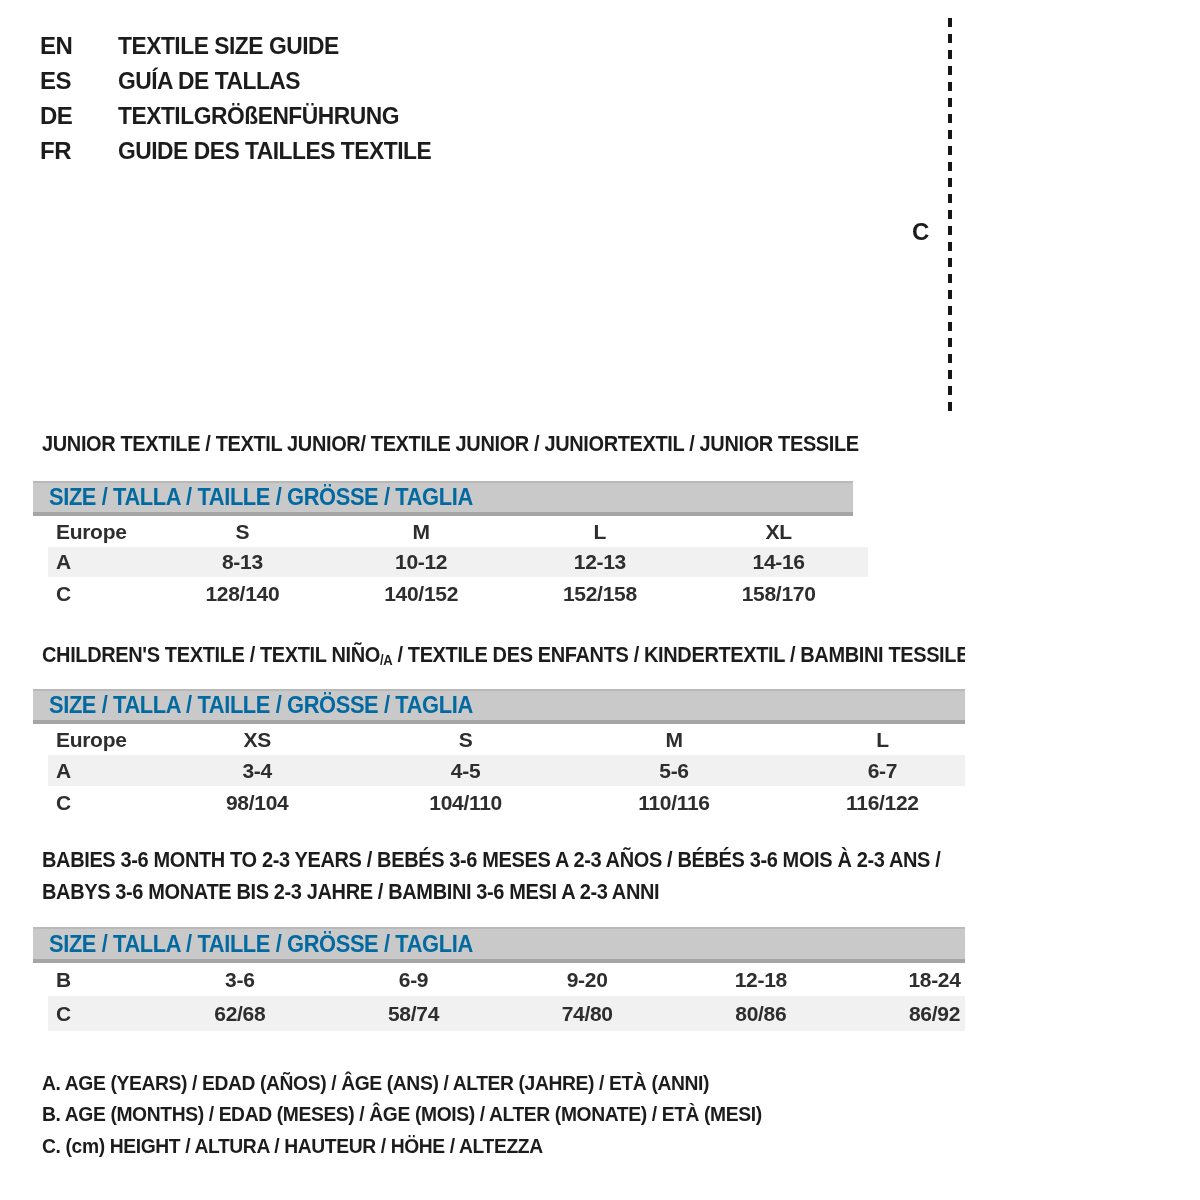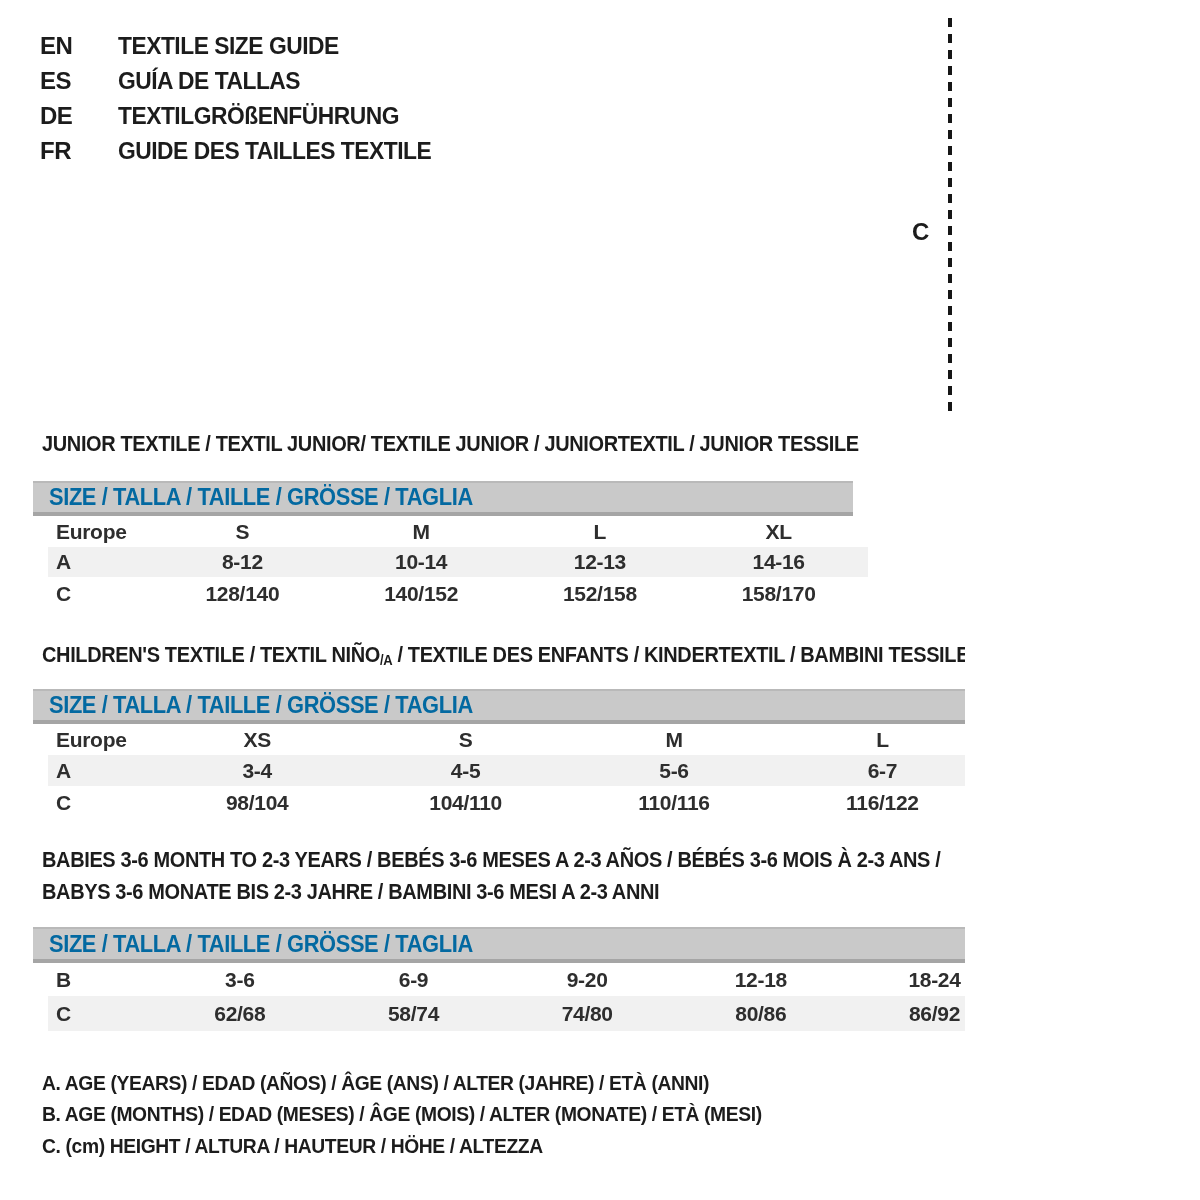--- a/index.html
+++ b/index.html
@@ -99,22 +99,22 @@
   </div>
   <div class="trow t5" style="top:517px;width:820px;height:30px;">
       <span class="cell first">Europe</span>
       <span class="cell">S</span>
       <span class="cell">M</span>
       <span class="cell">L</span>
       <span class="cell">XL</span>
     </div>
   <div class="trow t5 shaded" style="top:547px;width:820px;height:30px;">
       <span class="cell first">A</span>
-      <span class="cell">8-12</span>
-      <span class="cell">10-14</span>
+      <span class="cell">8-13</span>
+      <span class="cell">10-12</span>
       <span class="cell">12-13</span>
       <span class="cell">14-16</span>
     </div>
   <div class="trow t5" style="top:578px;width:820px;height:32px;">
       <span class="cell first">C</span>
       <span class="cell">128/140</span>
       <span class="cell">140/152</span>
       <span class="cell">152/158</span>
       <span class="cell">158/170</span>
     </div>

